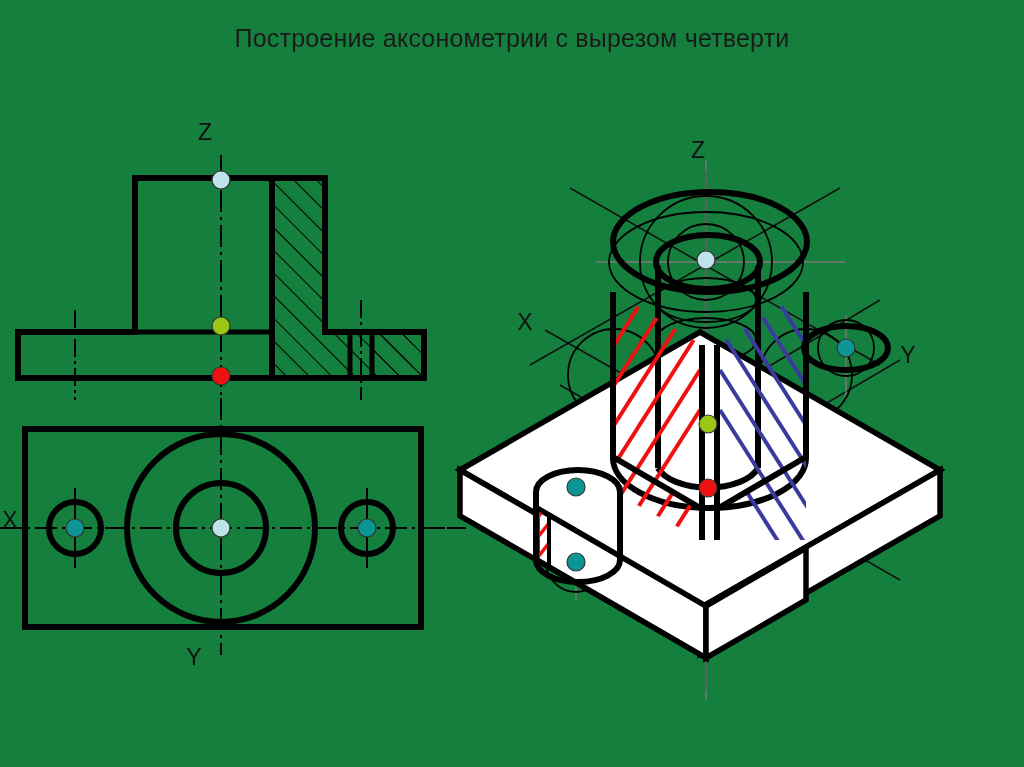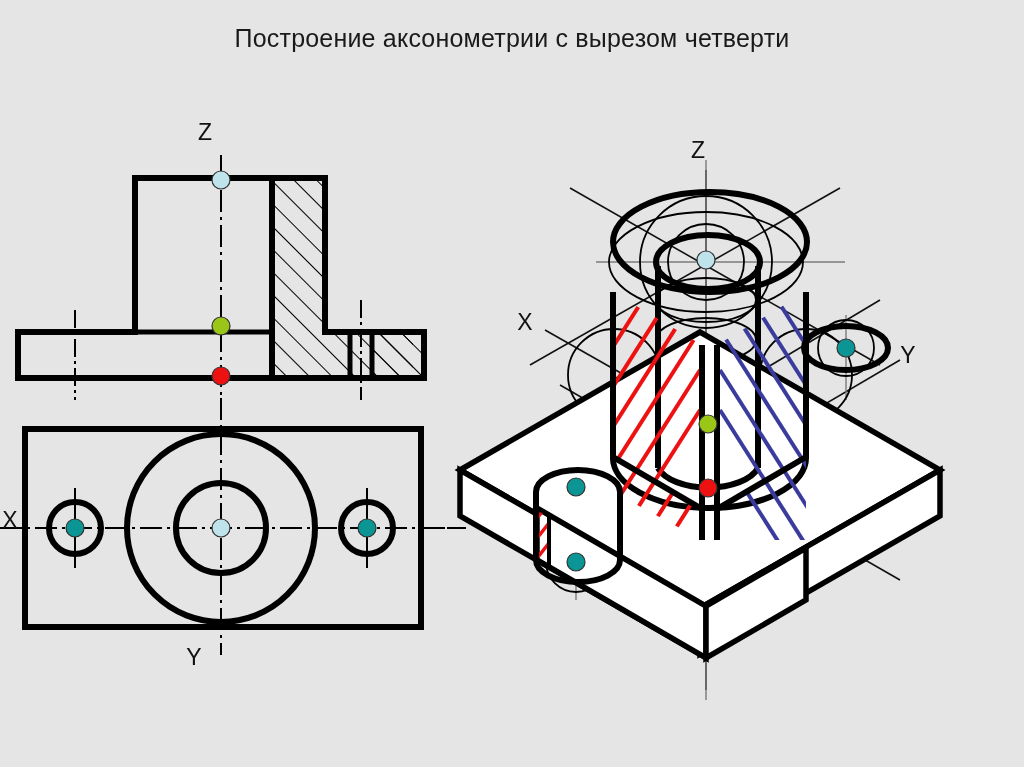--- a/index.html
+++ b/index.html
@@ -12,21 +12,21 @@
     width: 1024px;
     height: 767px;
     font-family: "Liberation Sans", sans-serif;
     overflow: hidden;
     position: relative;
   }
   #page {
     position: relative;
     width: 1024px;
     height: 767px;
-    background: #e5e5e5;
+    background: #15803d;
   }
   #title {
     position: absolute;
     top: 24px;
     left: 0;
     width: 1024px;
     text-align: center;
     font-family: "Liberation Sans", sans-serif;
     font-size: 25px;
     font-weight: 400;

